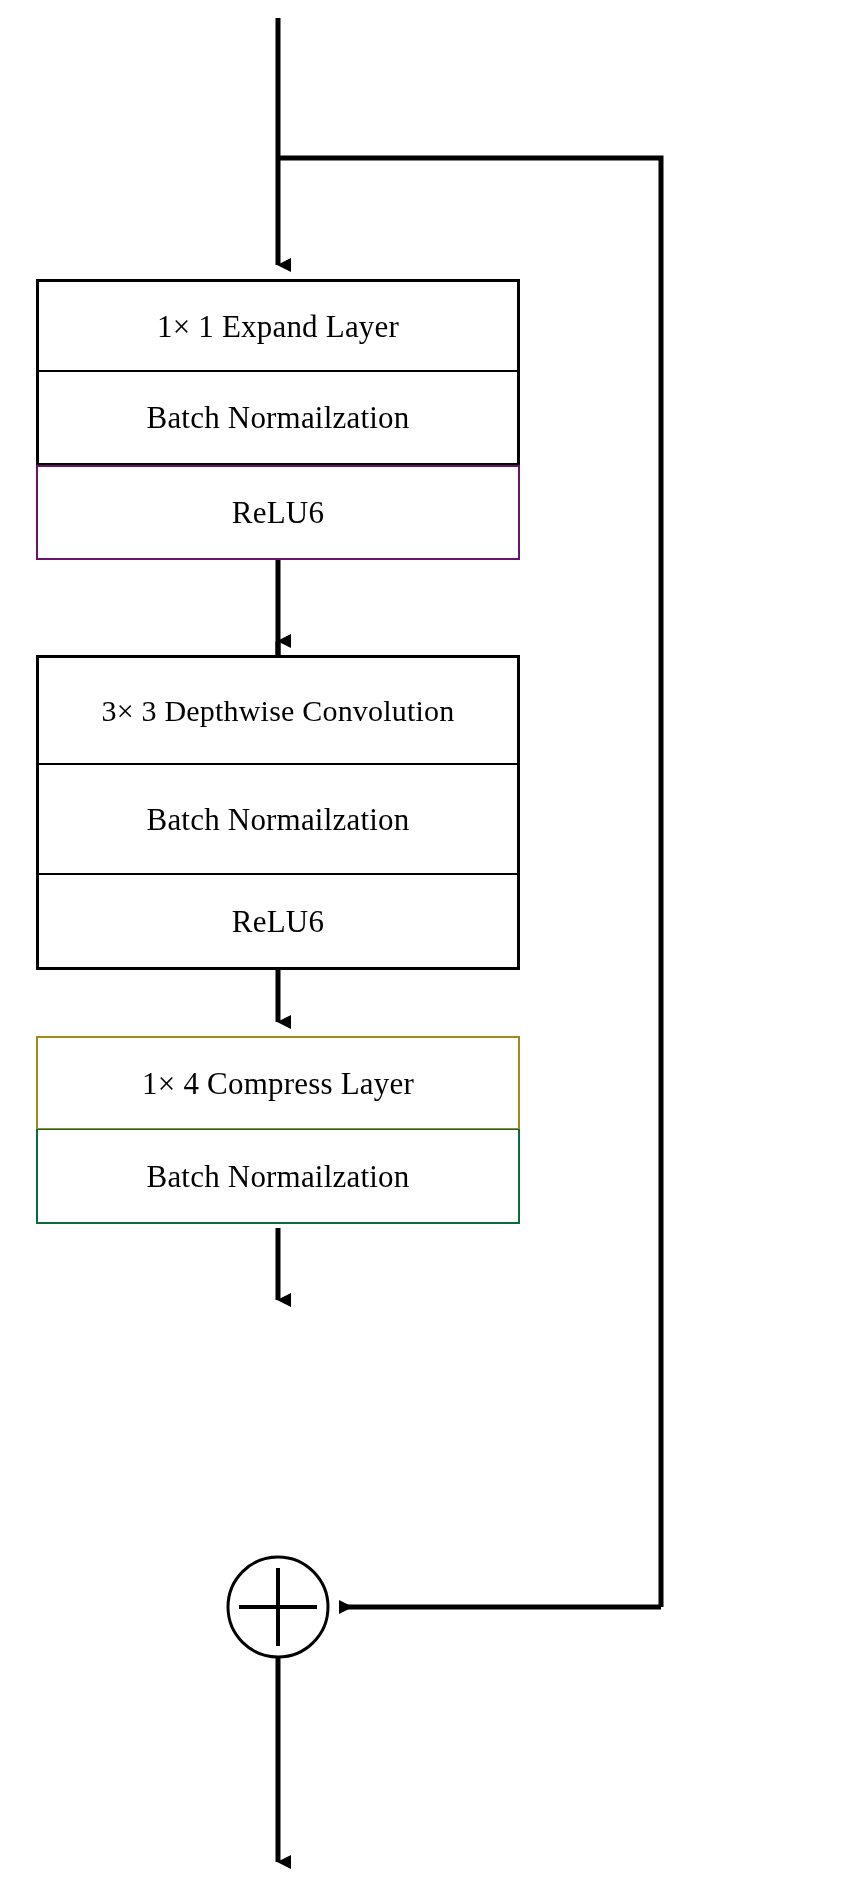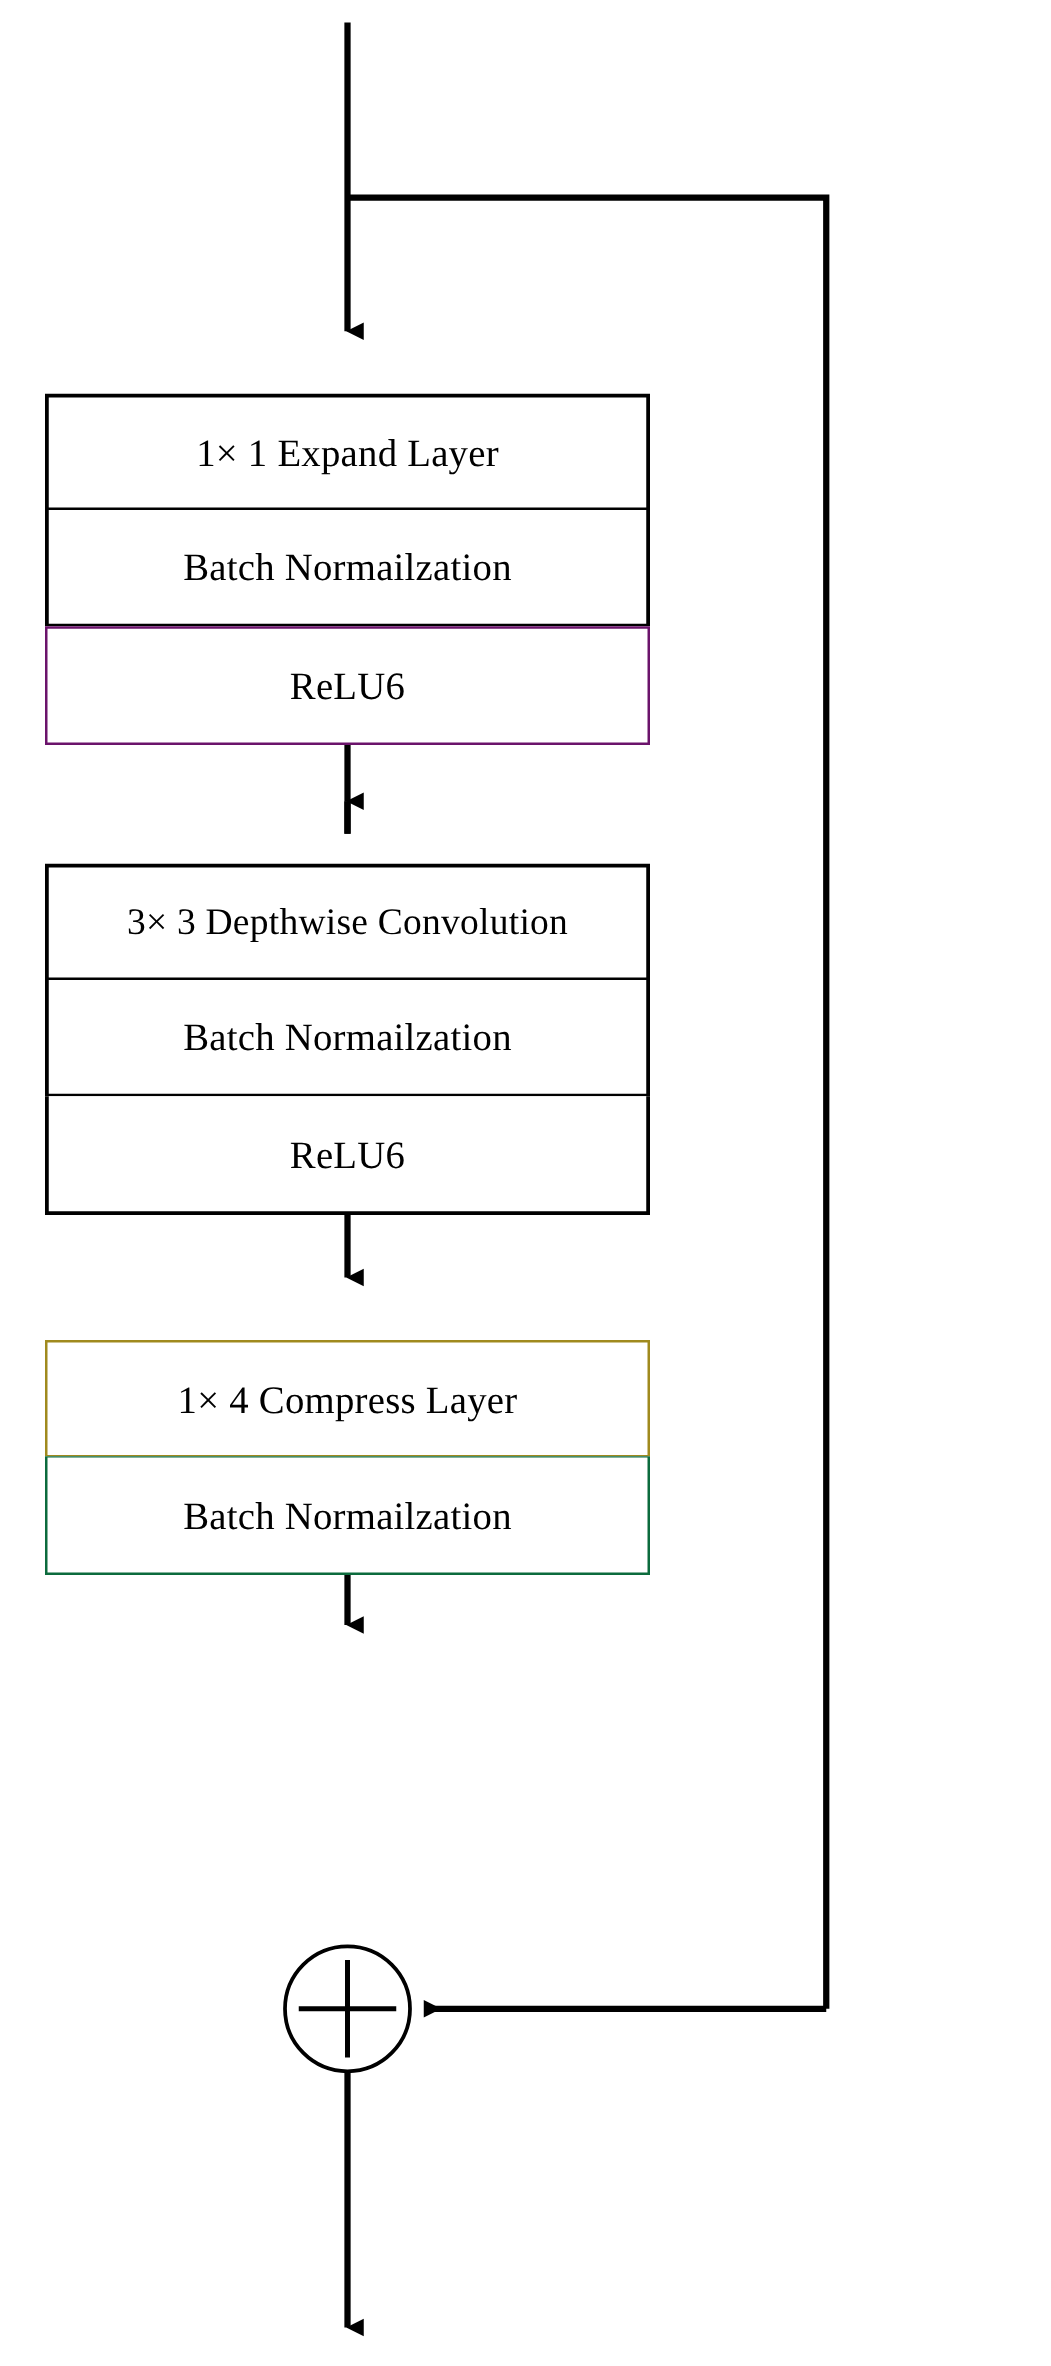--- a/index.html
+++ b/index.html
@@ -19,21 +19,20 @@
     left:0; top:0;
     width:841px;
     height:1893px;
     pointer-events:none;
   }
   .group{
     position:absolute;
     left:36px;
     width:484px;
     box-sizing:border-box;
-    margin-top:36px;
   }
   .cell{
     box-sizing:border-box;
     display:flex;
     align-items:center;
     justify-content:center;
     background:#ffffff;
     color:#000000;
     font-size:31px;
     line-height:1;
@@ -52,21 +51,21 @@
     border-right:3px solid #000000;
     border-top:0;
     border-bottom:2px solid #000000;
   }
   #cell-relu-1{
     border:2px solid #6b136b;
     height:95px !important;
   }
   
   #group-dw{ top:655px; }
-  #group-dw .cell{ height:93px; }
+  #group-dw .cell{ height:110px; }
   #cell-dwconv{
     border:3px solid #000000;
     border-bottom-width:2px;
   }
   #cell-bn-2{
     border-left:3px solid #000000;
     border-right:3px solid #000000;
     border-top:0;
     border-bottom:2px solid #000000;
   }

